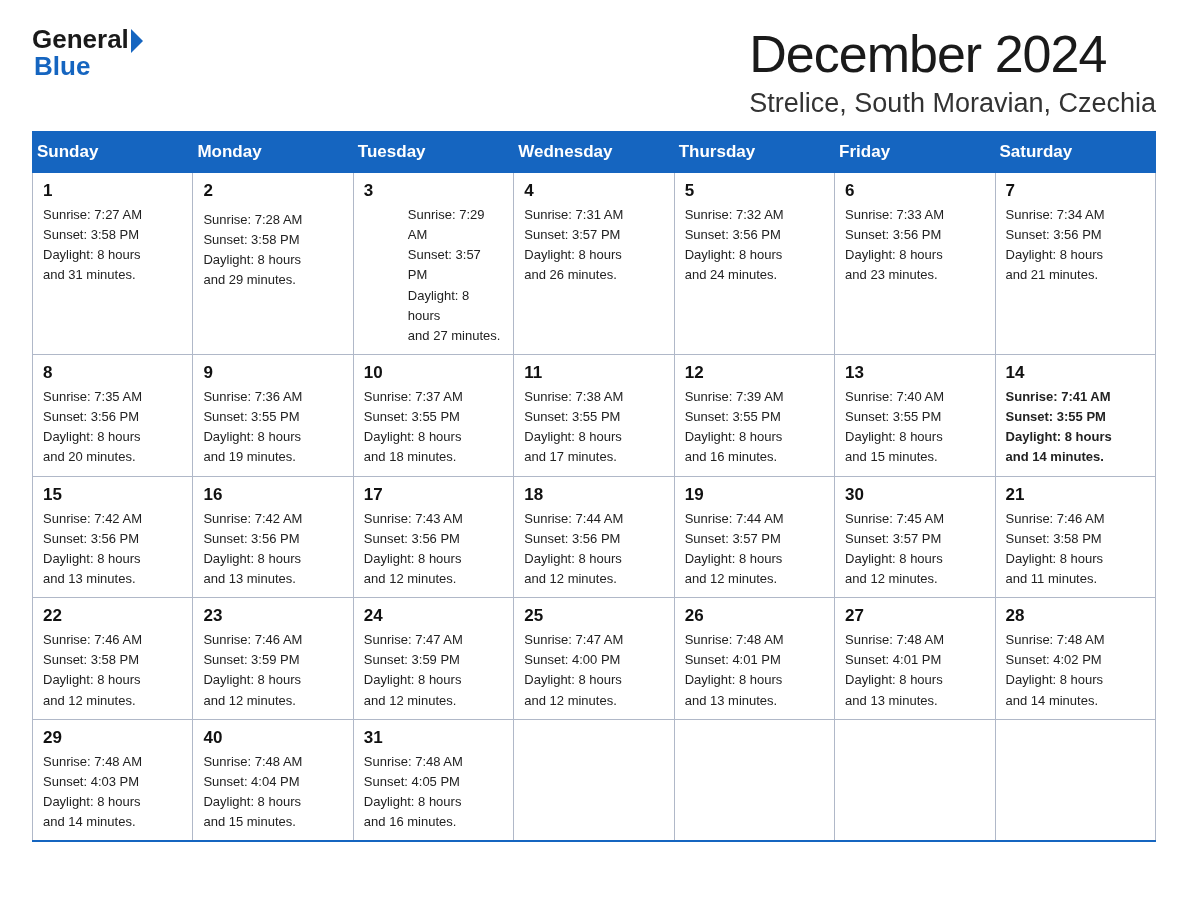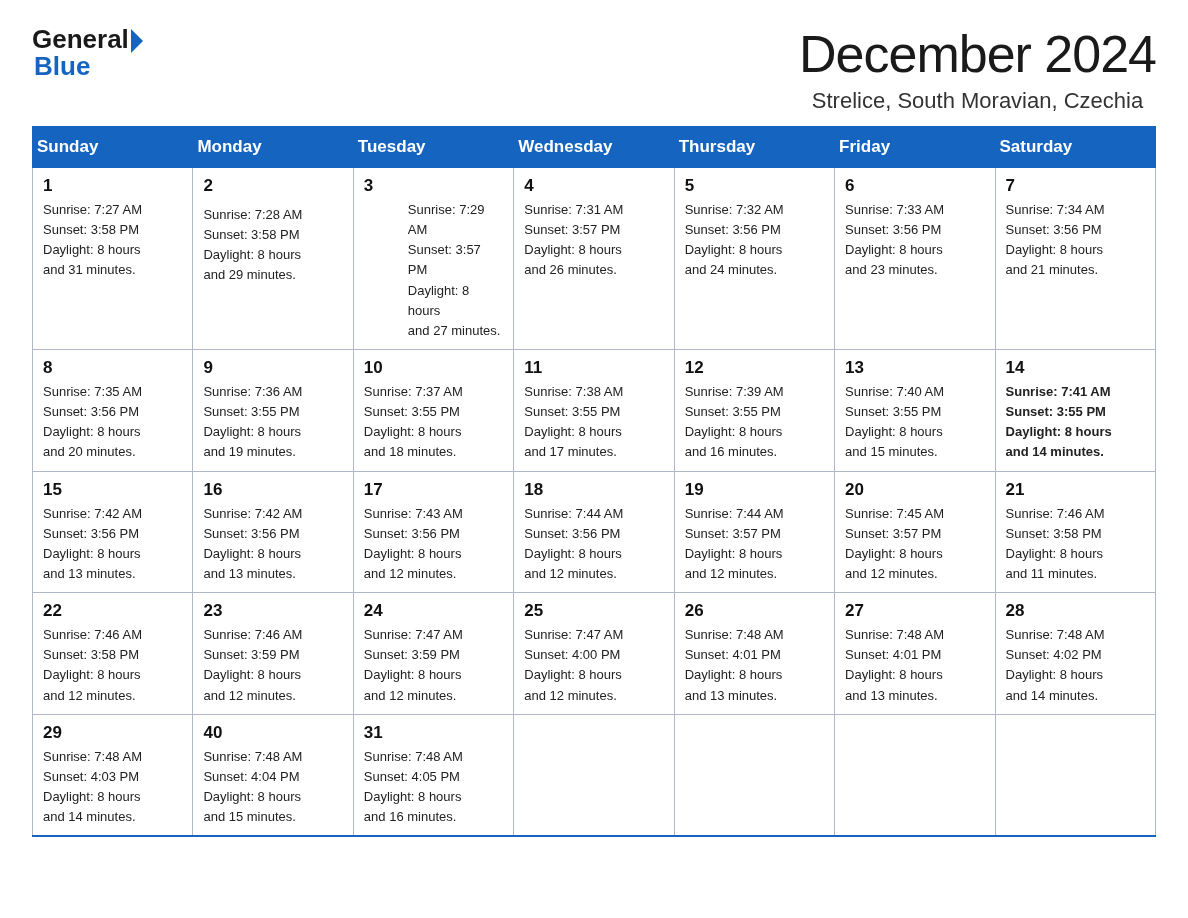--- a/index.html
+++ b/index.html
@@ -40,30 +40,30 @@
       margin-top: 2px;
     }
     .logo-blue {
       font-size: 26px;
       font-weight: bold;
       color: #1565c0;
       margin-top: -4px;
       margin-left: 2px;
     }
     .title-block {
-      text-align: center;
+      text-align: left;
     }
     .main-title {
       font-size: 52px;
       font-weight: 300;
       color: #1a1a1a;
       letter-spacing: -1px;
     }
     .subtitle {
-      font-size: 22px;
+      font-size: 27px;
       color: #333;
       font-weight: 400;
       margin-top: 4px;
     }
     .calendar {
       width: 100%;
       border-collapse: collapse;
       margin-top: 12px;
     }
     .calendar thead tr th {
@@ -271,21 +271,21 @@
 and 12 minutes.</div>
         </td>
         <td>
           <span class="day-number">19</span>
           <div class="day-info" style="white-space: pre-line;">Sunrise: 7:44 AM
 Sunset: 3:57 PM
 Daylight: 8 hours
 and 12 minutes.</div>
         </td>
         <td>
-          <span class="day-number">20</span>
+          <span class="day-number">30</span>
           <div class="day-info" style="white-space: pre-line;">Sunrise: 7:45 AM
 Sunset: 3:57 PM
 Daylight: 8 hours
 and 12 minutes.</div>
         </td>
         <td>
           <span class="day-number">21</span>
           <div class="day-info" style="white-space: pre-line;">Sunrise: 7:46 AM
 Sunset: 3:58 PM
 Daylight: 8 hours

